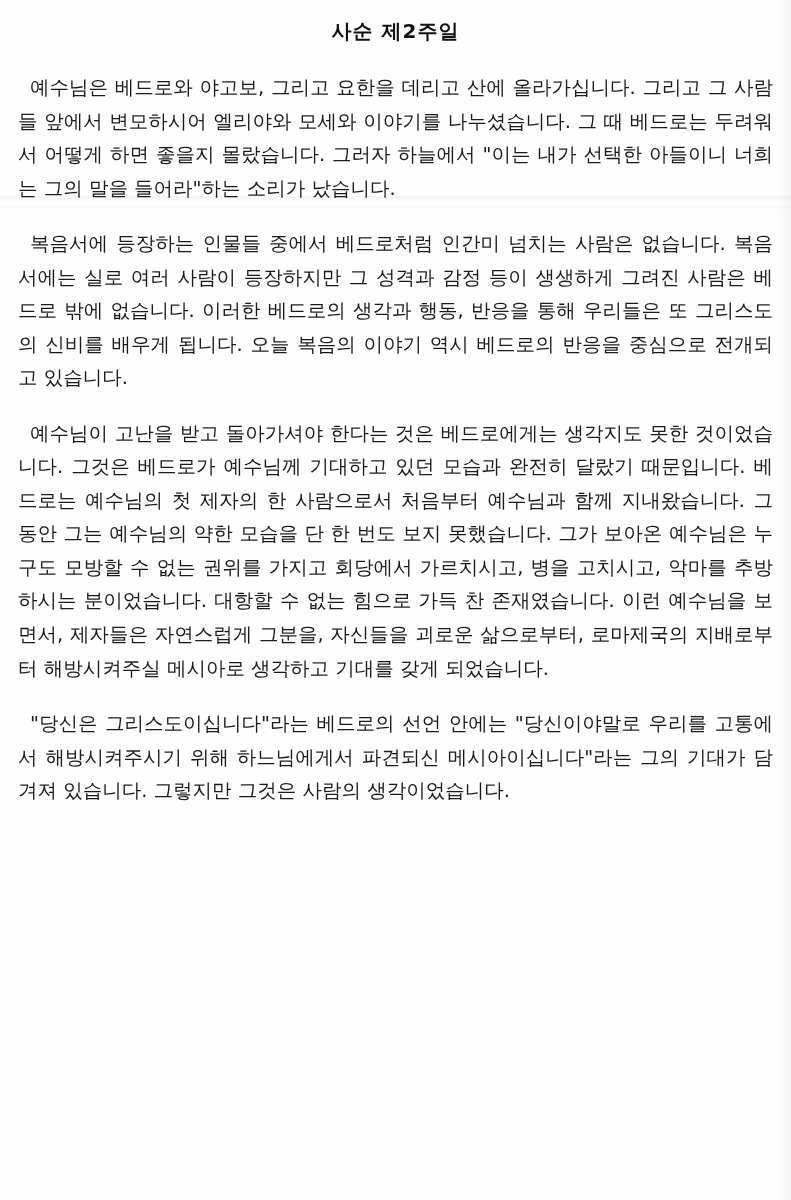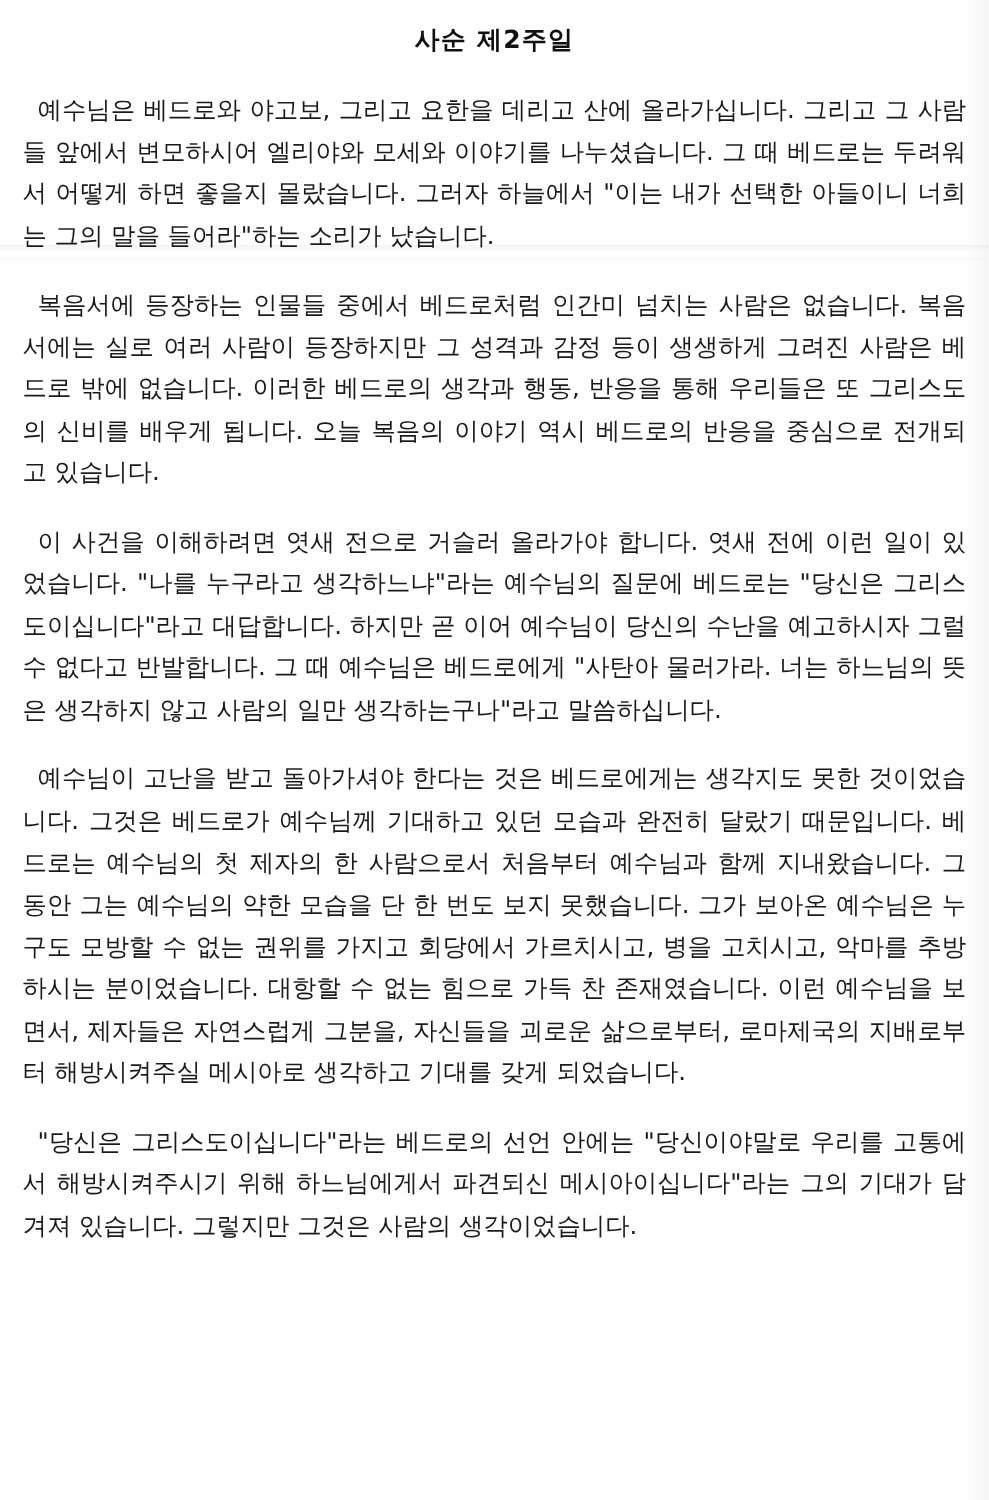--- a/index.html
+++ b/index.html
@@ -75,17 +75,16 @@
 <div class="page">
 
   <div class="crease crease-1"></div>
   <div class="crease crease-2"></div>
   <div class="edge-shade"></div>
 
   <h1 class="doc-title">사순 제2주일</h1>
 
   <p class="para">예수님은 베드로와 야고보, 그리고 요한을 데리고 산에 올라가십니다. 그리고 그 사람들 앞에서 변모하시어 엘리야와 모세와 이야기를 나누셨습니다. 그 때 베드로는 두려워서 어떻게 하면 좋을지 몰랐습니다. 그러자 하늘에서 "이는 내가 선택한 아들이니 너희는 그의 말을 들어라"하는 소리가 났습니다.</p>
   <p class="para">복음서에 등장하는 인물들 중에서 베드로처럼 인간미 넘치는 사람은 없습니다. 복음서에는 실로 여러 사람이 등장하지만 그 성격과 감정 등이 생생하게 그려진 사람은 베드로 밖에 없습니다. 이러한 베드로의 생각과 행동, 반응을 통해 우리들은 또 그리스도의 신비를 배우게 됩니다. 오늘 복음의 이야기 역시 베드로의 반응을 중심으로 전개되고 있습니다.</p>
-  <p class="para">이 사건을 이해하려면 엿새 전으로 거슬러 올라가야 합니다. 엿새 전에 이런 일이 있었습니다. "나를 누구라고 생각하느냐"라는 예수님의 질문에 베드로는 "당신은 그리스도이십니다"라고 대답합니다. 하지만 곧 이어 예수님이 당신의 수난을 예고하시자 그럴 수 없다고 반발합니다. 그 때 예수님은 베드로에게 "사탄아 물러가라. 너는 하느님의 뜻은 생각하지 않고 사람의 일만 생각하는구나"라고 말씀하십니다.</p>
   <p class="para">예수님이 고난을 받고 돌아가셔야 한다는 것은 베드로에게는 생각지도 못한 것이었습니다. 그것은 베드로가 예수님께 기대하고 있던 모습과 완전히 달랐기 때문입니다. 베드로는 예수님의 첫 제자의 한 사람으로서 처음부터 예수님과 함께 지내왔습니다. 그 동안 그는 예수님의 약한 모습을 단 한 번도 보지 못했습니다. 그가 보아온 예수님은 누구도 모방할 수 없는 권위를 가지고 회당에서 가르치시고, 병을 고치시고, 악마를 추방하시는 분이었습니다. 대항할 수 없는 힘으로 가득 찬 존재였습니다. 이런 예수님을 보면서, 제자들은 자연스럽게 그분을, 자신들을 괴로운 삶으로부터, 로마제국의 지배로부터 해방시켜주실 메시아로 생각하고 기대를 갖게 되었습니다.</p>
   <p class="para">"당신은 그리스도이십니다"라는 베드로의 선언 안에는 "당신이야말로 우리를 고통에서 해방시켜주시기 위해 하느님에게서 파견되신 메시아이십니다"라는 그의 기대가 담겨져 있습니다. 그렇지만 그것은 사람의 생각이었습니다.</p>
 
 </div>
 
 </body></html>

